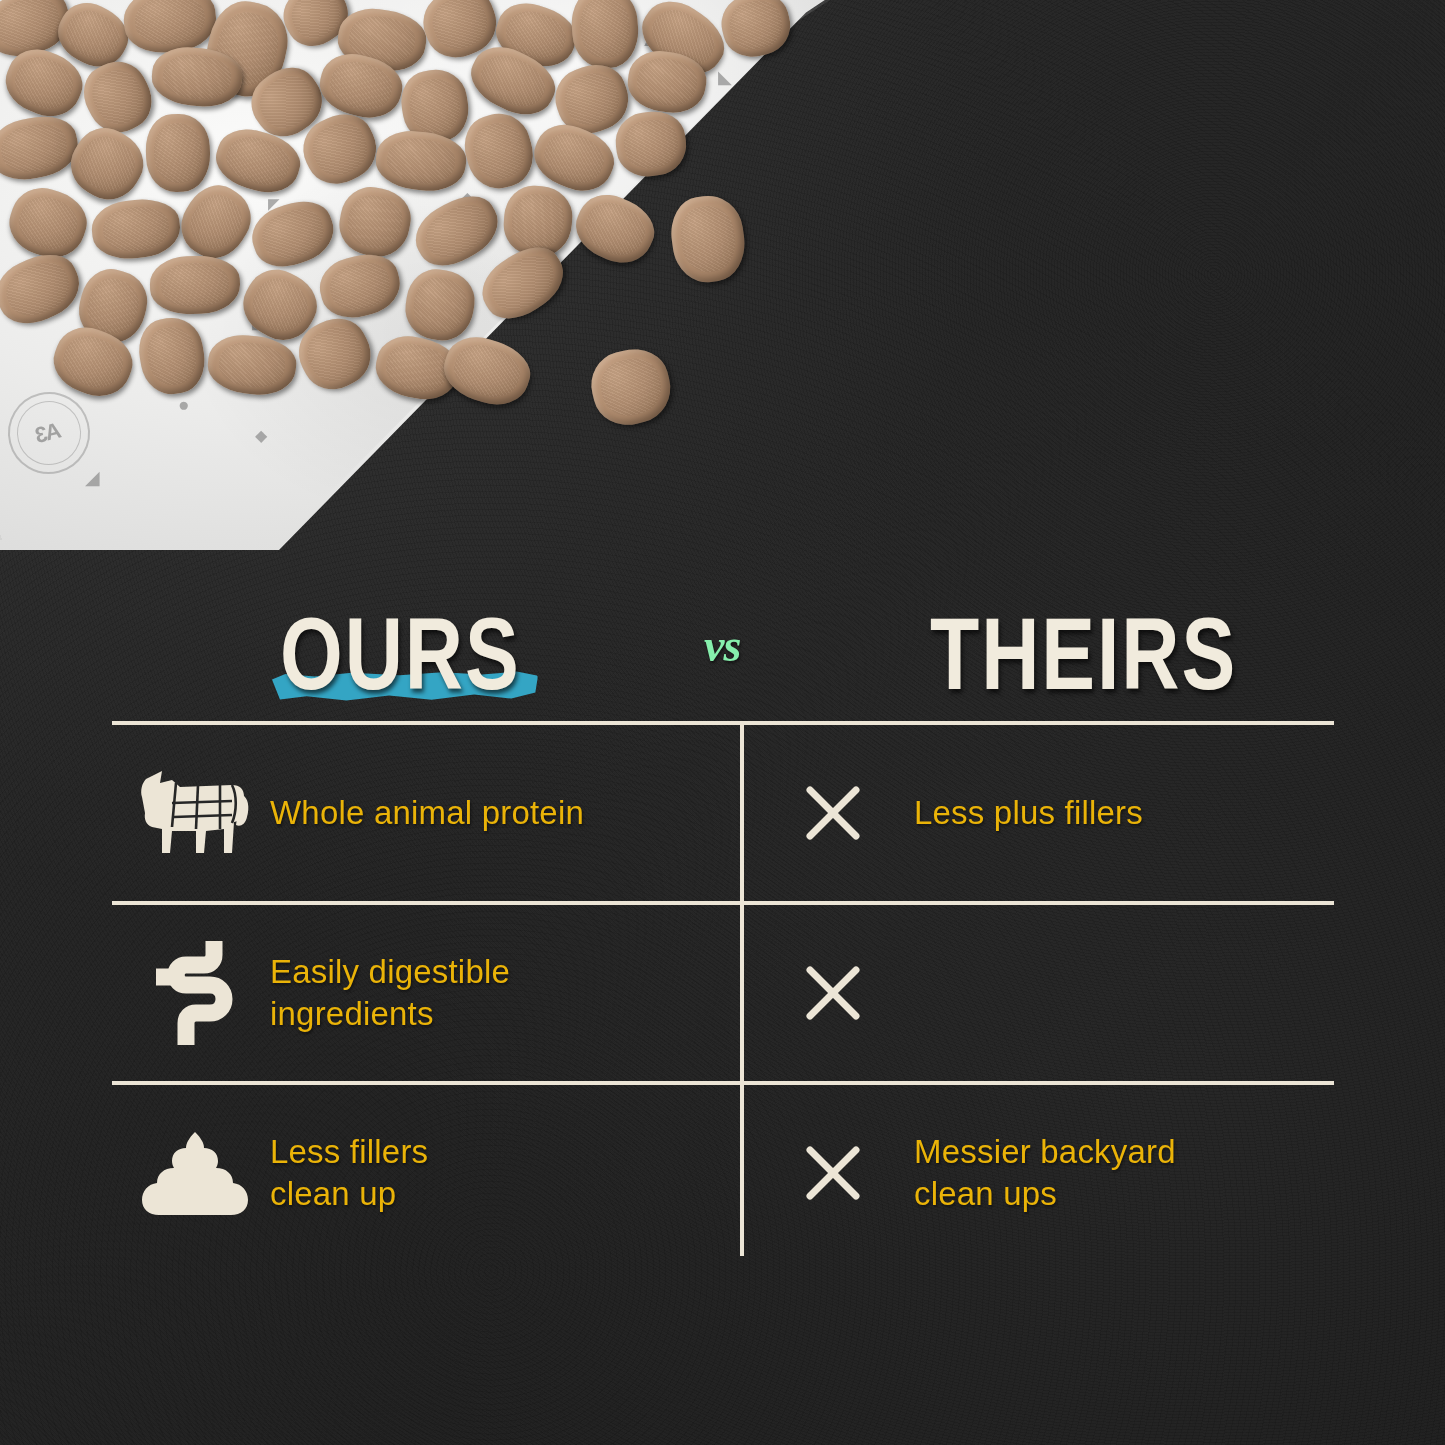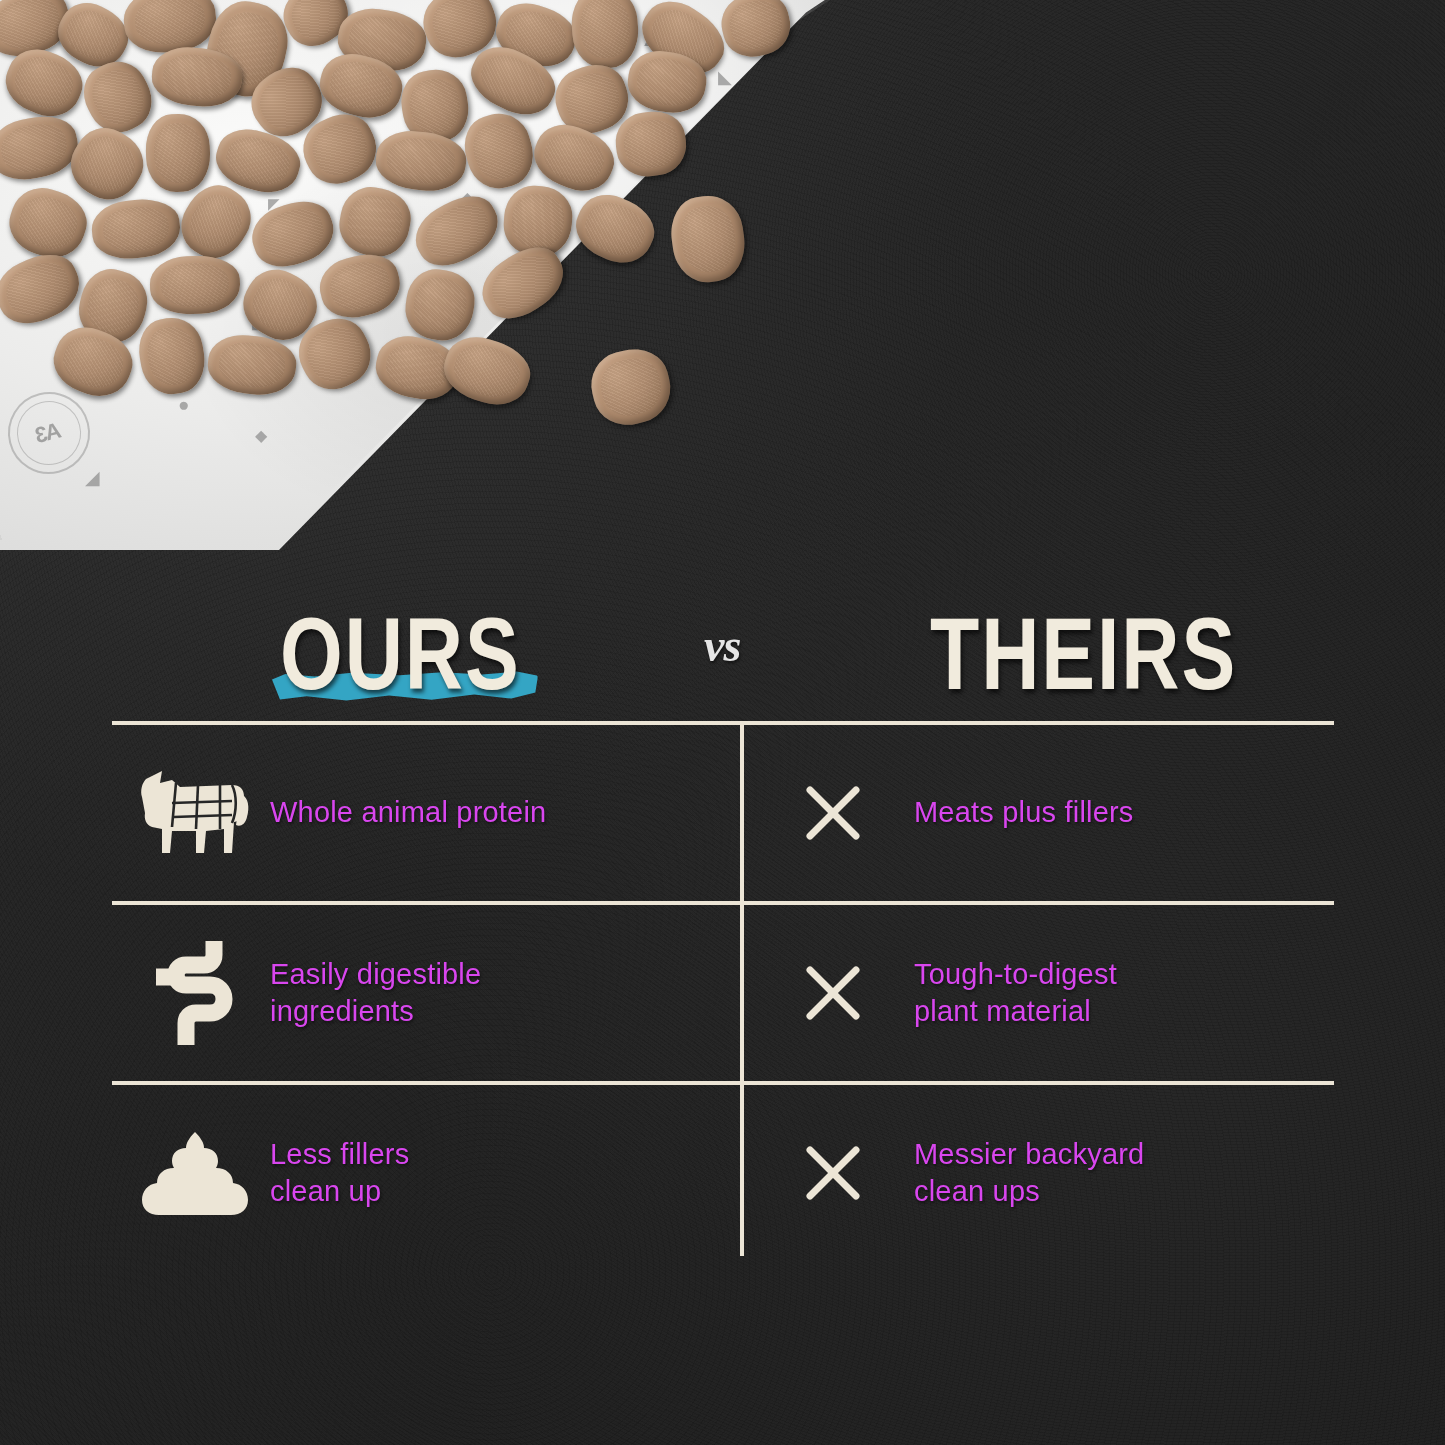--- a/index.html
+++ b/index.html
@@ -166,21 +166,21 @@
                        99% 72%, 90% 92%, 76% 78%, 60% 96%, 44% 82%, 28% 98%, 13% 84%, 3% 95%);
     opacity: .97;
   }
   .head-vs {
     position: absolute;
     left: 592px;
     top: 26px;
     font-size: 46px;
     font-weight: 700;
     font-style: italic;
-    color: #e5e5e5;
+    color: #86efac;
     font-family: "Liberation Serif", serif;
     letter-spacing: -1px;
     text-shadow: 1px 2px 3px rgba(0,0,0,0.55);
   }
   .head-theirs {
     position: absolute;
     left: 818px;
     top: 2px;
     font-size: 84px;
     font-weight: 900;
@@ -236,23 +236,23 @@
   }
   .icon-box-x {
     width: 110px;
     flex: 0 0 110px;
     display: flex;
     align-items: center;
     justify-content: flex-start;
   }
 
   .label {
-    font-size: 29px;
+    font-size: 33px;
     line-height: 1.28;
-    color: #d946ef;
+    color: #eab308;
     font-family: "Liberation Sans", sans-serif;
     font-weight: 400;
     letter-spacing: .2px;
     text-shadow: 1px 2px 3px rgba(0,0,0,0.5);
     white-space: pre-line;
   }
 
   svg { display: block; }
 </style>
 </head>
@@ -384,21 +384,21 @@
 
         <div class="cell cell-right">
           <div class="icon-box-x">
             <svg width="58" height="58" viewBox="0 0 58 58" aria-hidden="true">
               <g stroke="#ece5d6" stroke-width="7" stroke-linecap="round">
                 <line x1="6" y1="6" x2="52" y2="52"></line>
                 <line x1="52" y1="6" x2="6" y2="52"></line>
               </g>
             </svg>
           </div>
-          <div class="label">Meats plus fillers</div>
+          <div class="label">Less plus fillers</div>
         </div>
       </div>
 
       <div class="row">
         <div class="vline"></div>
 
         <div class="cell cell-left">
           <div class="icon-box">
             <svg width="78" height="104" viewBox="0 0 78 104" aria-hidden="true">
               <path d="M58 4 L58 14 C58 20 54 24 48 24 L30 24 C24 24 20 28 20 34
@@ -413,22 +413,20 @@
 
         <div class="cell cell-right">
           <div class="icon-box-x">
             <svg width="58" height="58" viewBox="0 0 58 58" aria-hidden="true">
               <g stroke="#ece5d6" stroke-width="7" stroke-linecap="round">
                 <line x1="6" y1="6" x2="52" y2="52"></line>
                 <line x1="52" y1="6" x2="6" y2="52"></line>
               </g>
             </svg>
           </div>
-          <div class="label">Tough-to-digest
-plant material</div>
         </div>
       </div>
 
       <div class="row">
         <div class="vline"></div>
 
         <div class="cell cell-left">
           <div class="icon-box">
             <svg width="110" height="86" viewBox="0 0 110 86" aria-hidden="true">
               <g fill="#ece5d6">

